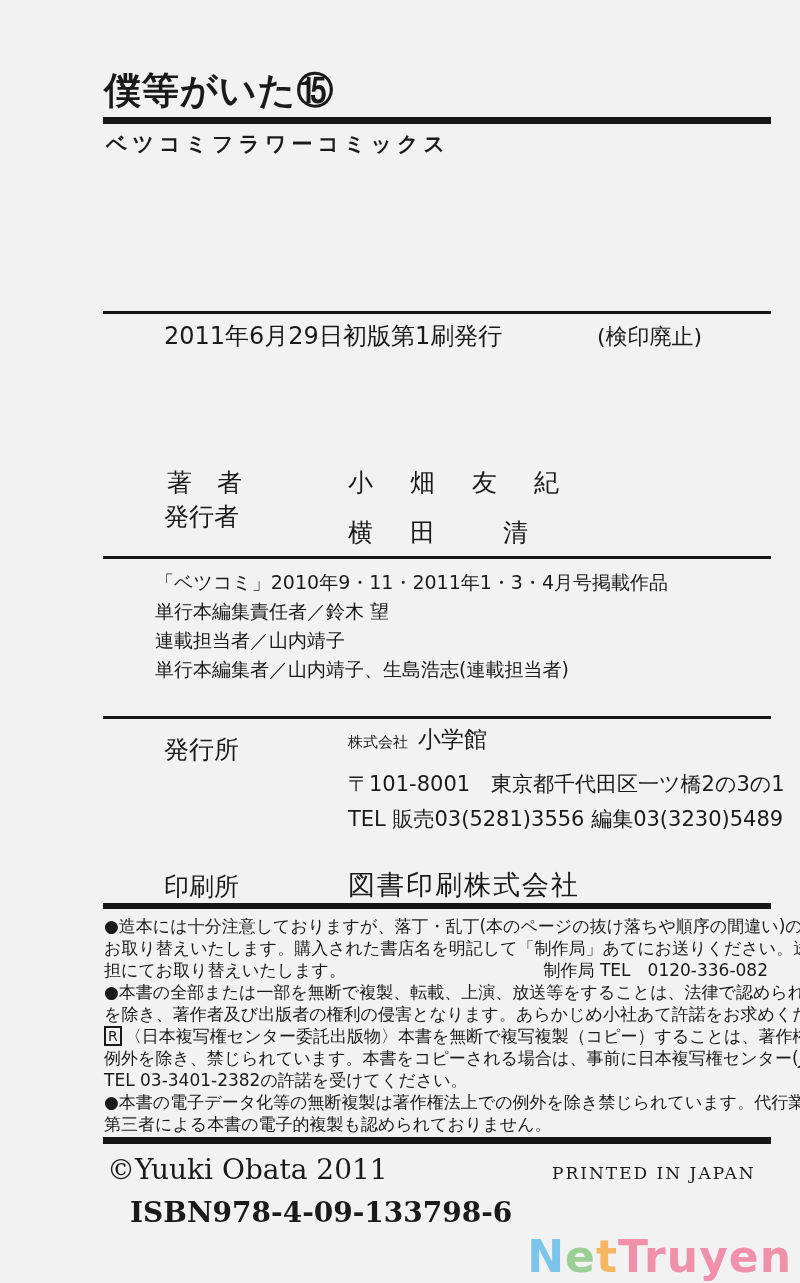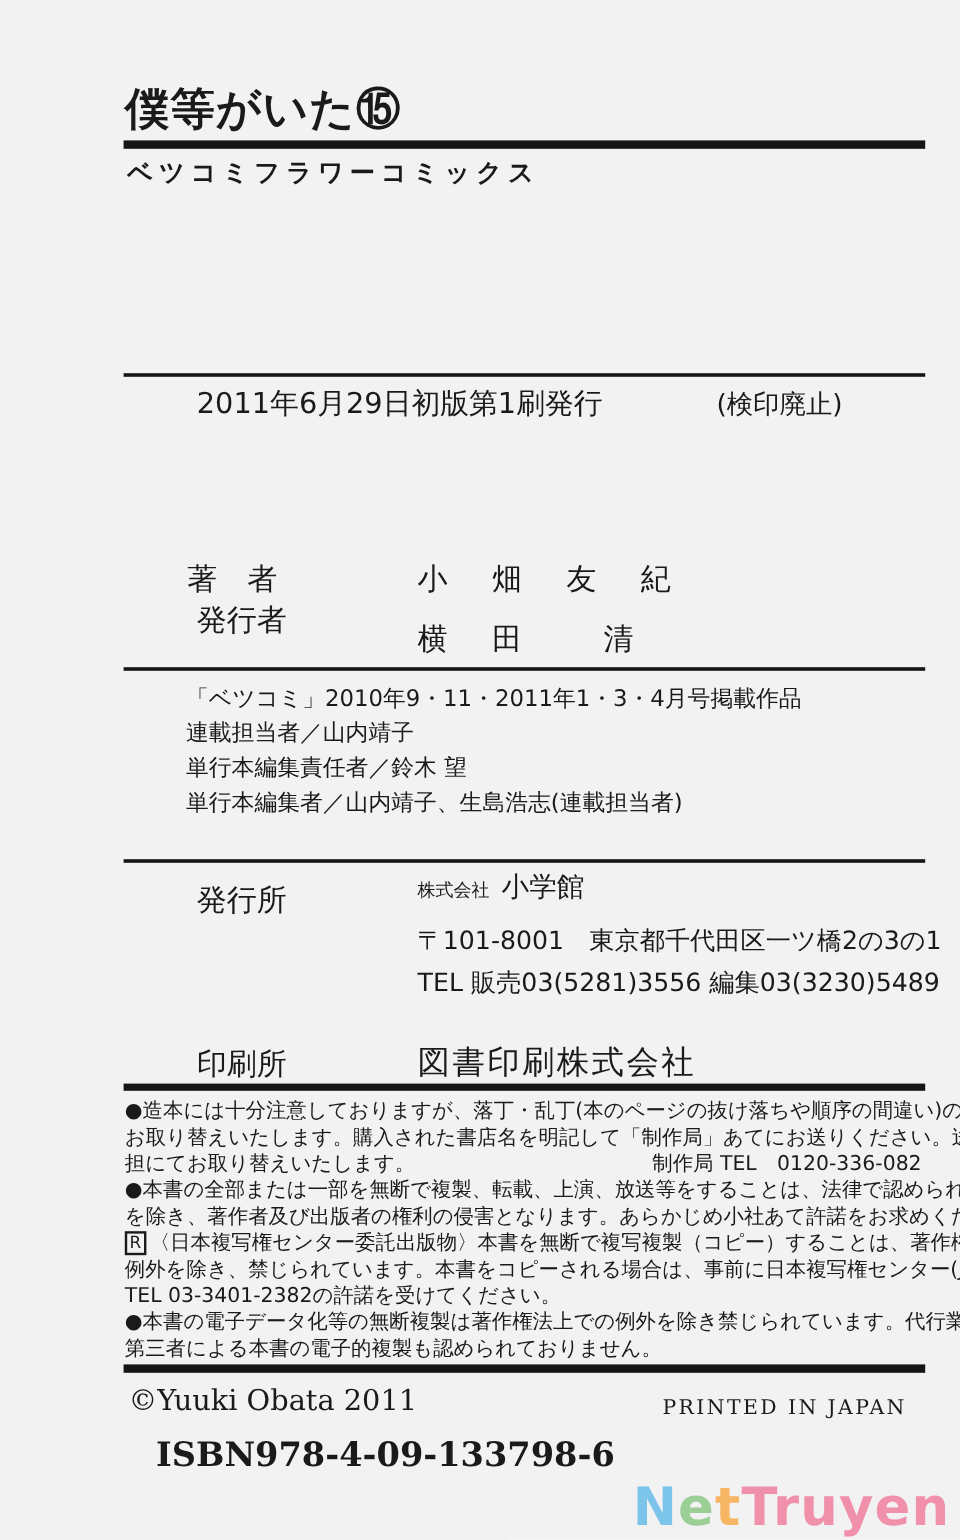--- a/index.html
+++ b/index.html
@@ -30,21 +30,21 @@
   .legal{
     position:absolute;left:104px;top:915px;width:664px;
     font-size:17px;line-height:22px;white-space:nowrap;
   }
   .legal-row{display:flex;justify-content:space-between;}
   .rbox{
     display:inline-block;border:2px solid #1a1a1a;
     font-size:14px;line-height:16px;padding:0 2px;margin-right:3px;
     vertical-align:1px;
   }
-  .copyright{font-family:"DejaVu Serif",serif;font-size:24px;}
+  .copyright{font-family:"DejaVu Serif",serif;font-size:28px;}
   .printed{font-family:"DejaVu Serif",serif;font-size:17px;letter-spacing:2px;}
   .isbn{font-family:"DejaVu Serif",serif;font-size:28px;font-weight:bold;}
   .watermark{
     position:absolute;right:8px;top:1231px;
     font-size:44px;font-weight:bold;letter-spacing:1px;
     font-family:"DejaVu Sans",sans-serif;
   }
 </style>
 </head>
 <body>
@@ -52,30 +52,30 @@
 <div id="page" style="background: rgb(242, 242, 242); color: rgb(26, 26, 26);">
 
   <div class="abs title" style="left:104px;top:66px;">僕等がいた⑮</div>
   <div class="rule" style="left:103px;top:117px;width:668px;height:7px;"></div>
   <div class="abs imprint" style="left:106px;top:130px;">ベツコミフラワーコミックス</div>
 
   <div class="rule" style="left:103px;top:311px;width:668px;height:3px;"></div>
   <div class="abs dateline" style="left:164px;top:320px;">2011年6月29日初版第1刷発行</div>
   <div class="abs inspection" style="left:597px;top:322px;">(検印廃止)</div>
 
-  <div class="abs cred-label" style="left:156px;top:466px;">著　者</div>
+  <div class="abs cred-label" style="left:167px;top:466px;">著　者</div>
   <div class="abs cred-value" style="left:348px;top:466px;">小　畑　友　紀</div>
   <div class="abs cred-label" style="left:164px;top:500px;">発行者</div>
   <div class="abs cred-value" style="left:348px;top:516px;">横　田　　清</div>
   <div class="rule" style="left:103px;top:556px;width:668px;height:3px;"></div>
 
   <div class="abs serial" style="left:155px;top:568px;">
     <div>「ベツコミ」2010年9・11・2011年1・3・4月号掲載作品</div>
+    <div>単行本編集責任者／鈴木 望</div>
     <div>連載担当者／山内靖子</div>
-    <div>単行本編集責任者／鈴木 望</div>
     <div>単行本編集者／山内靖子、生島浩志(連載担当者)</div>
   </div>
   <div class="rule" style="left:103px;top:716px;width:668px;height:3px;"></div>
 
   <div class="abs pub-label" style="left:164px;top:733px;">発行所</div>
   <div class="abs company" style="left:348px;top:724px;">
     <span class="company-prefix">株式会社</span>
     <span class="company-name">小学館</span>
   </div>
   <div class="abs addr" style="left:348px;top:770px;">〒101-8001　東京都千代田区一ツ橋2の3の1</div>

